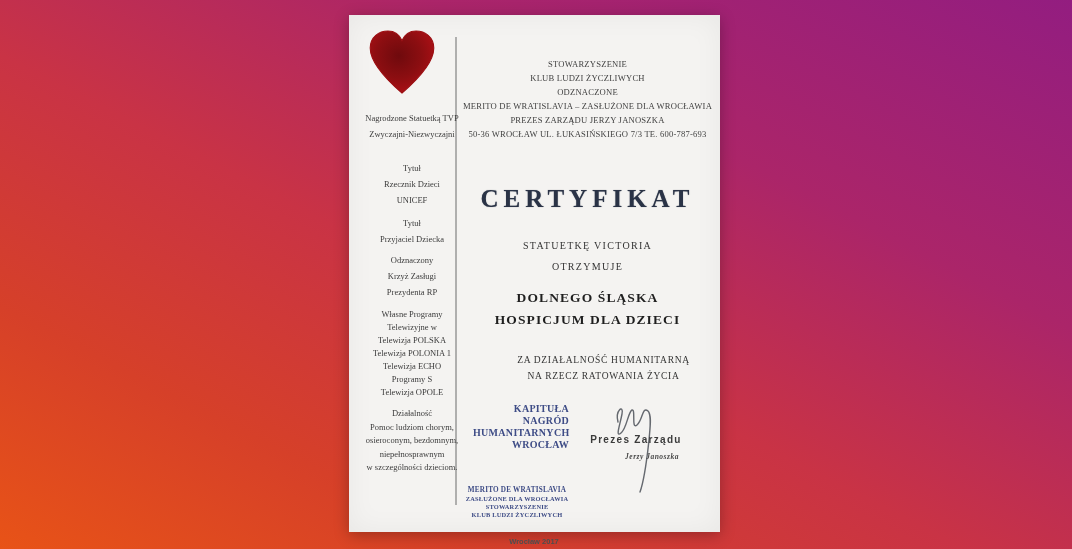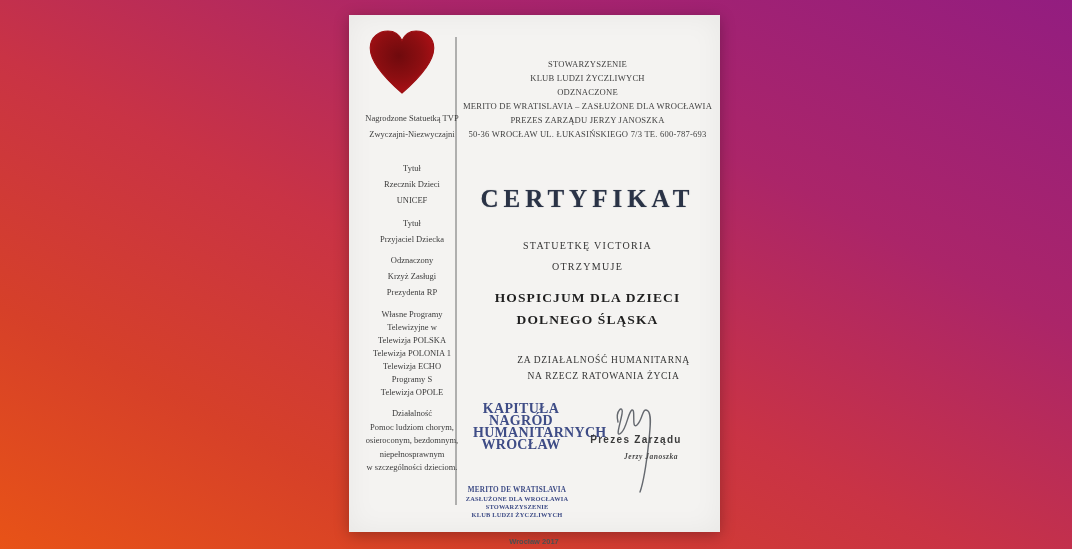--- a/index.html
+++ b/index.html
@@ -21,26 +21,26 @@
   .heart{position:absolute;left:14px;top:13px;width:78px;height:68px;}
   .lblock{position:absolute;left:0;width:126px;text-align:center;font-size:8.5px;color:#3c3c3c;line-height:16px;}
   .lblock.tight{line-height:13px;}
   .lblock.tight2{line-height:13.5px;}
   .mblock{position:absolute;left:106px;width:265px;text-align:center;color:#3a3a3a;}
   .header{top:42px;font-size:8.6px;line-height:14px;letter-spacing:.2px;color:#424242;}
   .cert-title{top:170px;font-size:25px;font-weight:bold;letter-spacing:5px;color:#2a3346;text-shadow:0 0 1px rgba(42,51,70,.55);}
   .statuette{top:220px;font-size:10px;line-height:21px;letter-spacing:1.3px;color:#353535;}
   .recipient{top:272px;font-size:13.5px;line-height:22px;font-weight:bold;letter-spacing:1.1px;color:#1f1f1f;}
   .reason{top:337px;font-size:9.5px;line-height:16px;letter-spacing:.7px;color:#343434;padding-left:16px;}
-  .kapitula{position:absolute;left:124px;top:388px;width:96px;text-align:center;font-size:14px;line-height:12px;font-weight:bold;color:#3e4c86;letter-spacing:.3px;}
+  .kapitula{position:absolute;left:124px;top:388px;width:96px;text-align:right;font-size:10px;line-height:12px;font-weight:bold;color:#3e4c86;letter-spacing:.3px;}
   .merito{position:absolute;left:110px;top:434px;width:116px;text-align:center;font-weight:bold;color:#3e4c86;}
   .merito .m1{font-size:7.2px;line-height:9px;letter-spacing:.2px;margin-top:37px;}
   .merito .m2{font-size:6.4px;line-height:8px;letter-spacing:.2px;}
   .sig-role{position:absolute;left:237px;top:419px;width:100px;text-align:center;font-size:10px;font-weight:bold;letter-spacing:1.3px;color:#3b3b3b;font-family:"Liberation Sans","DejaVu Sans",sans-serif;}
-  .sig-name{position:absolute;left:245px;top:437px;width:84px;text-align:right;font-size:7.5px;font-weight:bold;font-style:italic;color:#4a4a4a;letter-spacing:.5px;}
+  .sig-name{position:absolute;left:261px;top:437px;width:84px;text-align:center;font-size:7.5px;font-weight:bold;font-style:italic;color:#4a4a4a;letter-spacing:.5px;}
   .sig-scrawl{position:absolute;left:255px;top:385px;width:70px;height:100px;}
   .footer{position:absolute;left:149px;top:496px;width:72px;text-align:center;font-size:7.5px;font-weight:bold;color:#4e4e4e;font-family:"Liberation Sans","DejaVu Sans",sans-serif;margin-top:26px;}
 </style>
 </head>
 <body>
 
 <div class="stage">
   <div class="paper">
 
     <svg class="heart" viewBox="0 0 100 92">
@@ -101,22 +101,22 @@
     </div>
 
     <div class="mblock cert-title">CERTYFIKAT</div>
 
     <div class="mblock statuette">
       <div>STATUETKĘ  VICTORIA</div>
       <div>OTRZYMUJE</div>
     </div>
 
     <div class="mblock recipient">
+      <div>DOLNEGO ŚLĄSKA</div>
       <div>HOSPICJUM DLA DZIECI</div>
-      <div>DOLNEGO ŚLĄSKA</div>
     </div>
 
     <div class="mblock reason">
       <div>ZA DZIAŁALNOŚĆ HUMANITARNĄ</div>
       <div>NA RZECZ RATOWANIA ŻYCIA</div>
     </div>
 
     <div class="kapitula">
       <div>KAPITUŁA NAGRÓD</div>
       <div>HUMANITARNYCH</div>

